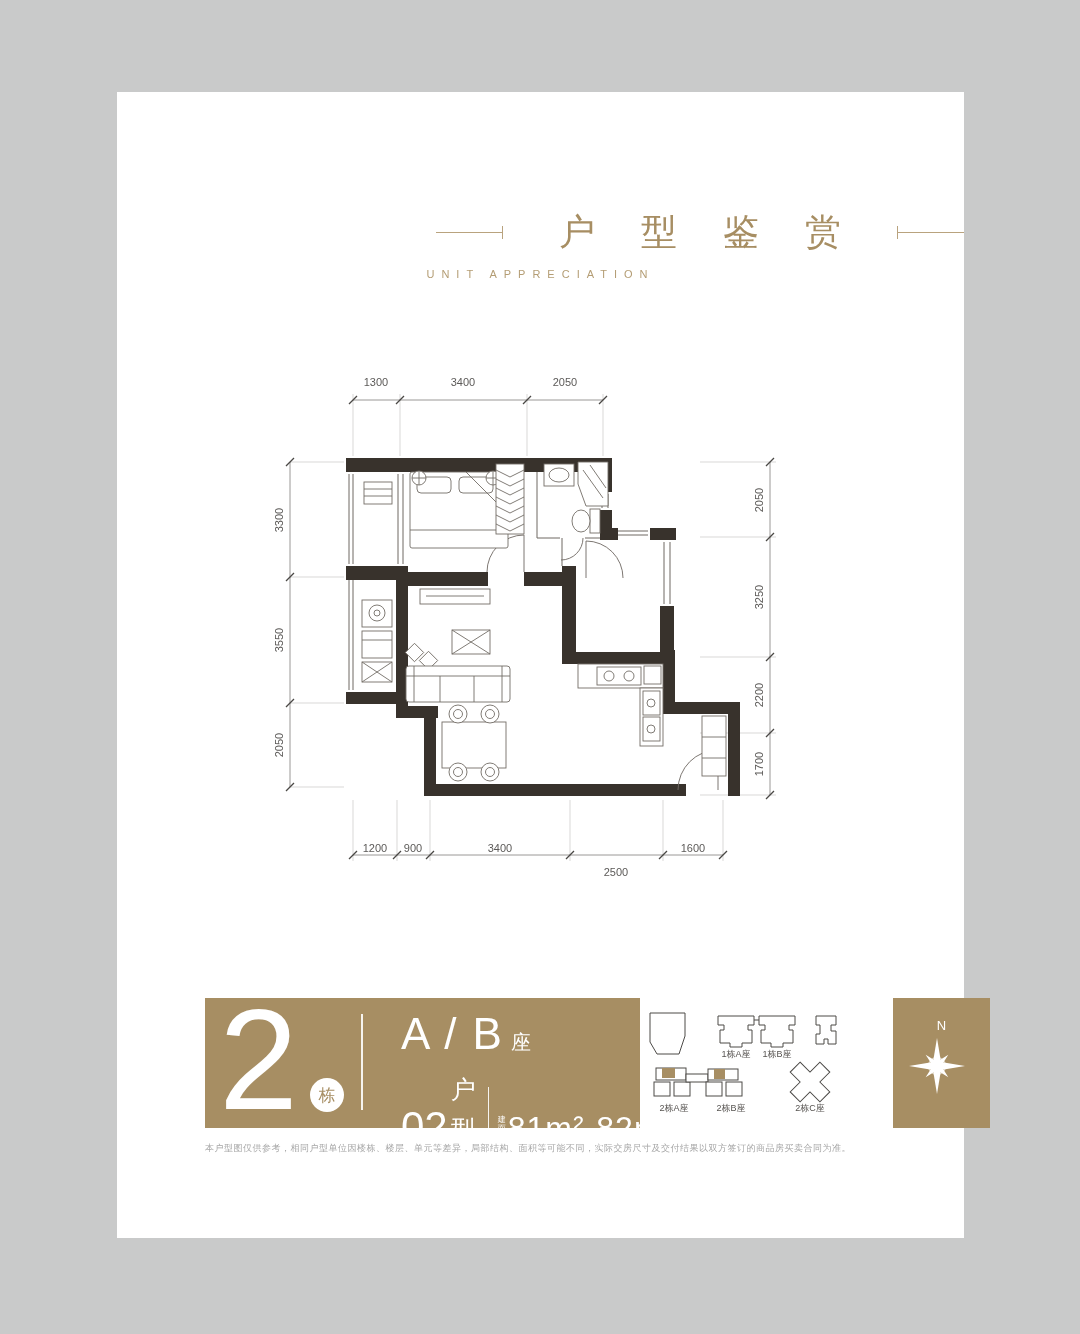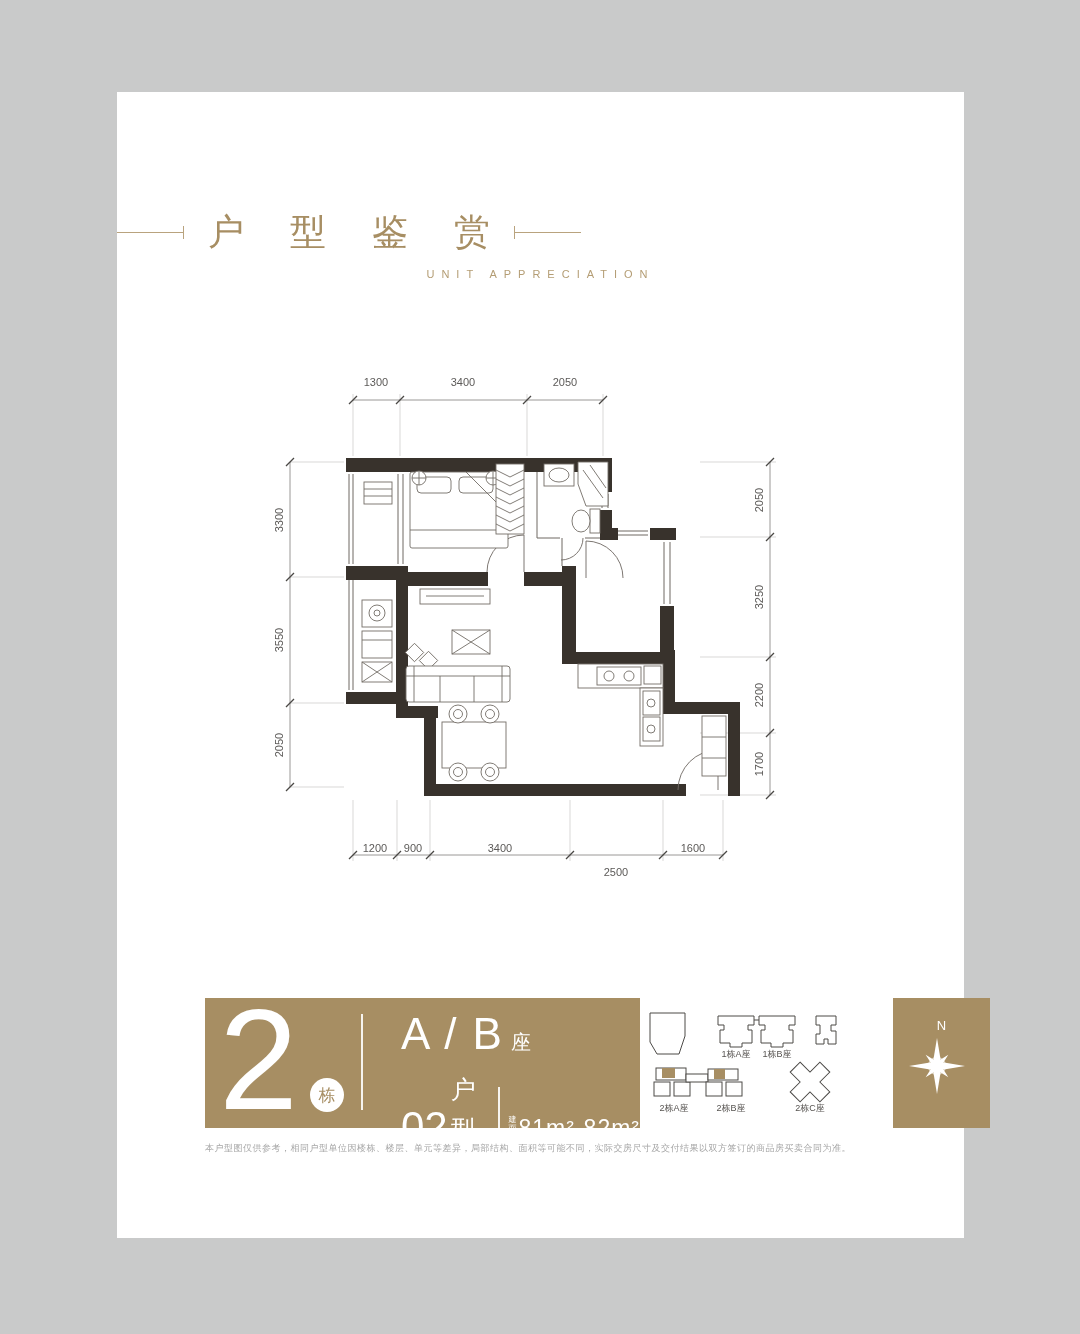--- a/index.html
+++ b/index.html
@@ -2,21 +2,21 @@
 <html><head>
 <meta charset="utf-8">
 <style>
   html,body{margin:0;padding:0;}
   .canvas{position:relative;width:1080px;height:1334px;background:#c9caca;overflow:hidden;
           font-family:"Liberation Sans","DejaVu Sans",sans-serif;}
   .page{position:absolute;left:117px;top:92px;width:847px;height:1146px;background:#ffffff;}
 
   
   .title-block{position:absolute;left:0;top:116px;width:100%;text-align:center;}
-  .title-row{display:flex;align-items:center;justify-content:flex-start;}
+  .title-row{display:flex;align-items:center;justify-content:flex-end;gap:32px;}
   .title-cn{font-size:36px;font-weight:400;color:#a78e63;letter-spacing:18px;margin:0 6px 0 24px;}
   .deco{display:flex;align-items:center;}
   .deco .hline{display:block;width:66px;height:1px;background:#b9a37e;}
   .deco .vtick{display:block;width:1px;height:13px;background:#b9a37e;}
   .subtitle{margin-top:11px;font-size:11px;letter-spacing:7px;color:#b49d74;}
 
   
   .plan{position:absolute;left:133px;top:278px;width:570px;height:510px;}
   .plan svg{position:absolute;left:0;top:0;}
   .dim{position:absolute;font-size:11px;color:#5c5a58;width:60px;text-align:center;line-height:14px;}
@@ -30,21 +30,21 @@
              background:#fff;color:#a78e63;font-size:17px;display:flex;align-items:center;justify-content:center;}
   .vdivider{position:absolute;left:156px;top:16px;width:2px;height:96px;background:rgba(255,255,255,.9);}
   .unit-info{position:absolute;left:196px;top:12px;}
   .block-line{font-size:44px;line-height:48px;letter-spacing:2px;}
   .block-suffix{font-size:20px;margin-left:7px;letter-spacing:0;}
   .unit-line{margin-top:3px;display:flex;align-items:flex-end;}
   .unit-num{font-size:42px;line-height:44px;}
   .unit-suffix{font-size:25px;line-height:40px;margin-left:3px;}
   .thin-div{width:2px;height:44px;background:rgba(255,255,255,.9);margin:0 9px 0 10px;align-self:center;}
   .area-prefix{font-size:8px;width:9px;line-height:9px;margin-right:2px;padding-bottom:7px;word-break:break-all;}
-  .area{font-size:23px;line-height:42px;letter-spacing:1px;text-align:right;}
+  .area{font-size:32px;line-height:42px;letter-spacing:1px;text-align:right;}
 
   .bar-mid{width:253px;background:#ffffff;position:relative;flex:none;}
   .bar-mid svg{position:absolute;left:0;top:0;}
   .site-label{position:absolute;font-size:9px;color:#565350;transform:translateX(-50%);white-space:nowrap;}
 
   .bar-right{width:97px;background:#a78e63;position:relative;flex:none;}
   .north{position:absolute;left:0;right:0;top:20px;text-align:center;color:#fff;font-size:13px;}
   .bar-right svg{position:absolute;left:0;top:0;}
 
   

